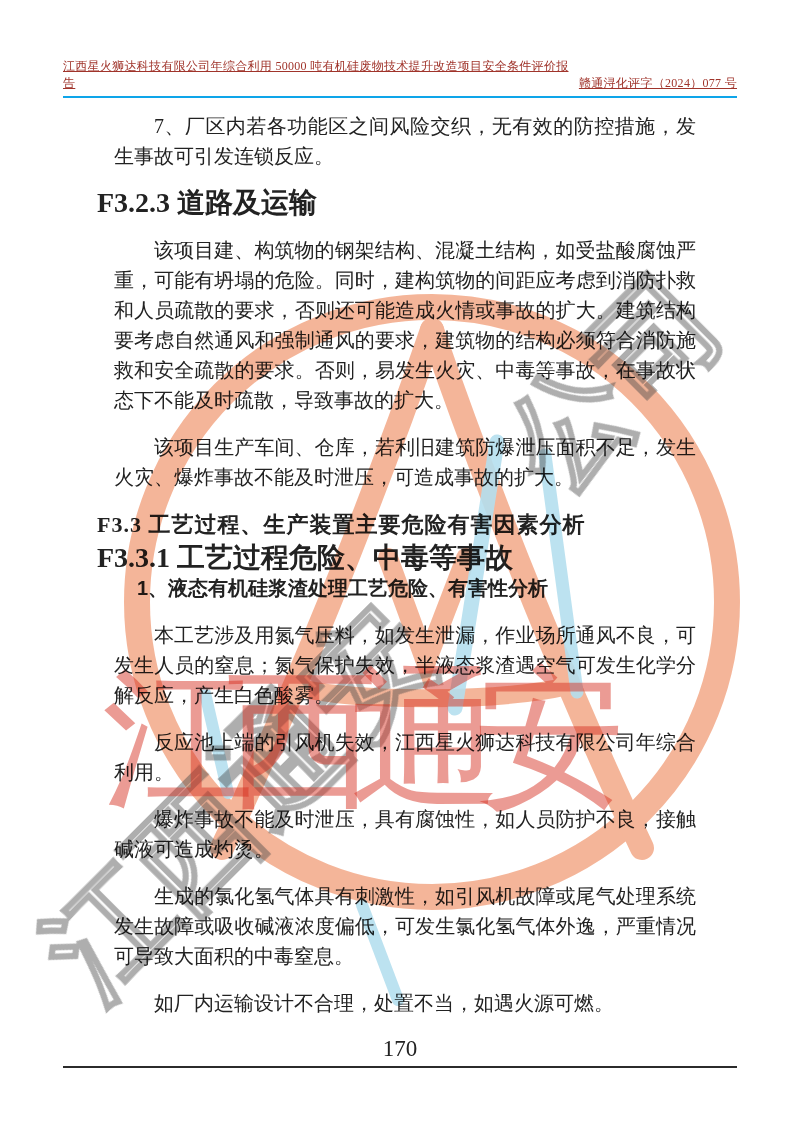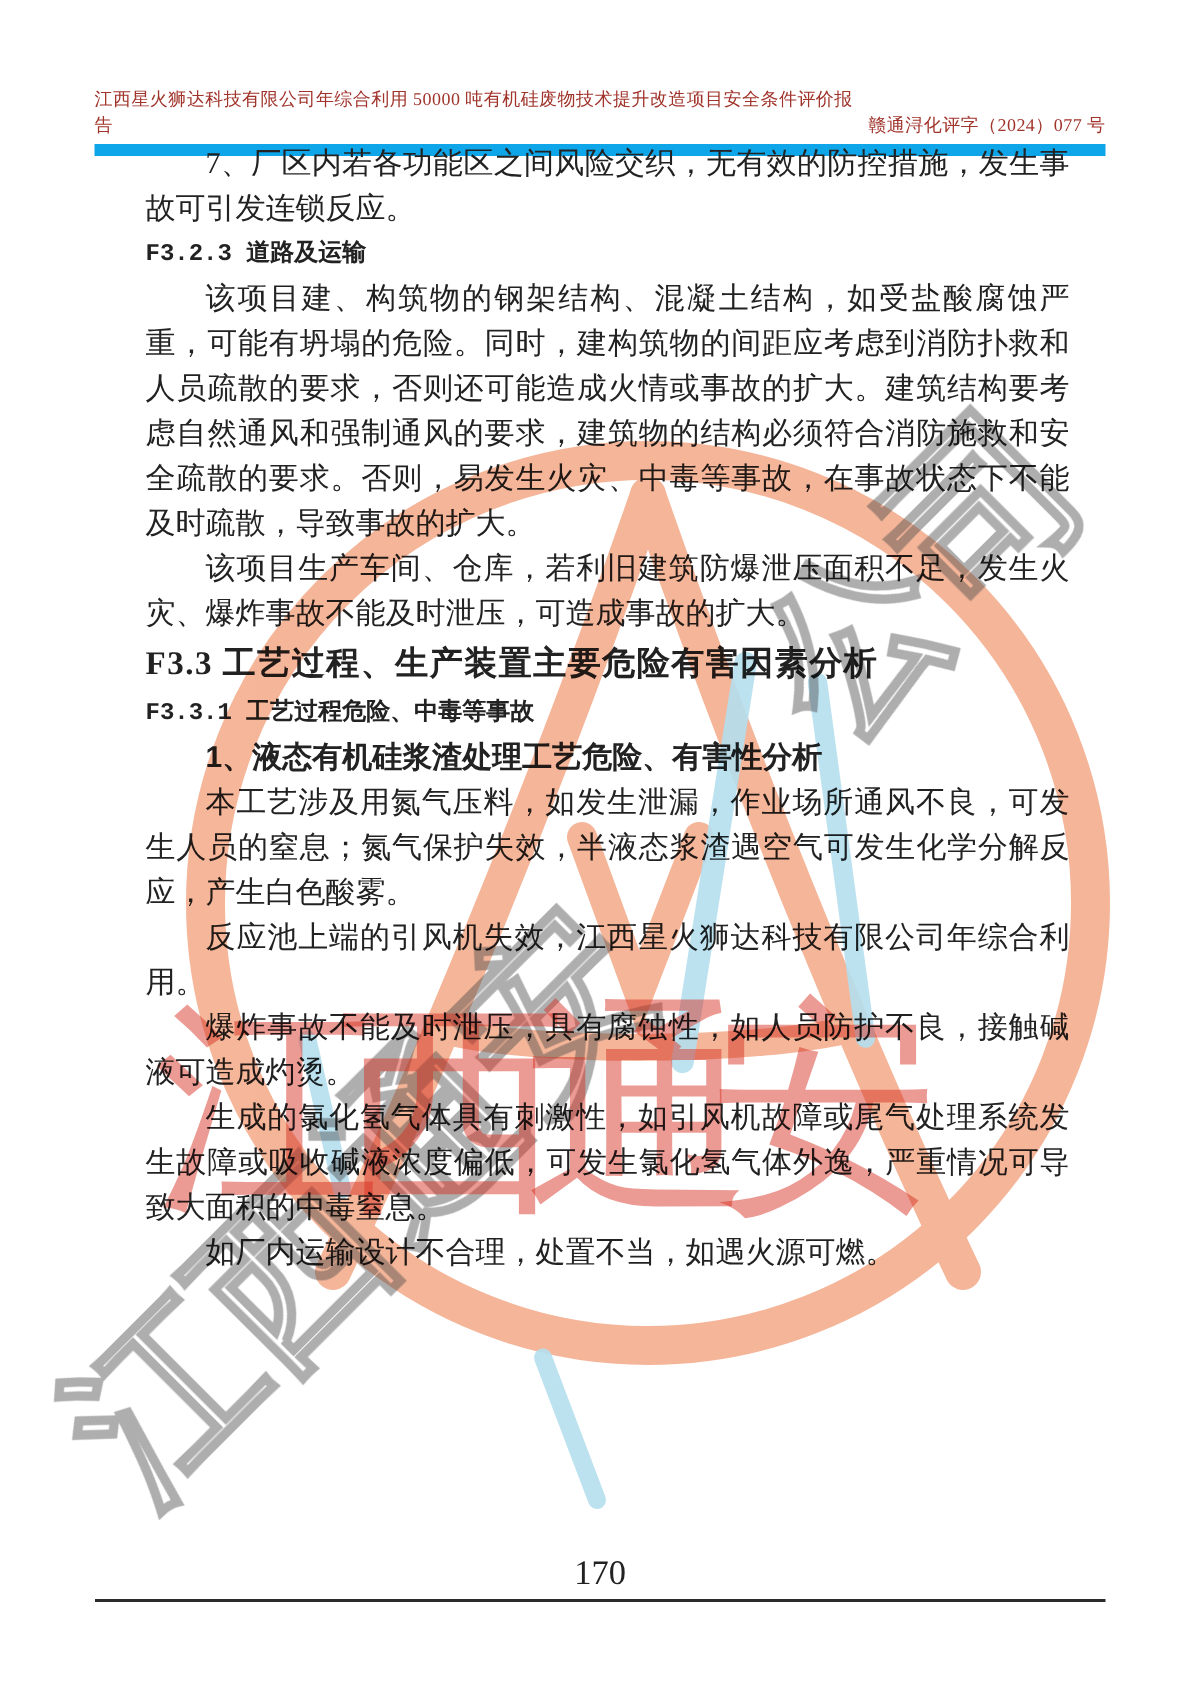--- a/index.html
+++ b/index.html
@@ -9,38 +9,39 @@
     font-family:"Liberation Serif","DejaVu Serif",serif;
     position:relative;overflow:hidden;
     color:#222;
   }
   .page{position:absolute;inset:0;}
 
   
   .hdr{
     position:absolute;left:63px;right:56px;top:58px;
     display:flex;justify-content:space-between;align-items:flex-end;
-    padding-bottom:4px;border-bottom:8px solid #0ea5e9;
+    padding-bottom:4px;border-bottom:2px solid #0ea5e9;
     font-size:12px;color:#a0342b;letter-spacing:.3px;
     font-family:"Liberation Serif","DejaVu Serif",serif;
+    text-decoration:underline;
   }
   .hdr .hl{max-width:540px;}
   .hdr .hr{white-space:nowrap;}
 
   
   .doc{
     position:absolute;left:97px;top:94px;width:616px;
     font-size:20px;line-height:30px;
     text-align:justify;
   }
-  .doc p{margin:0;text-indent:2em;}
+  .doc p{margin:17px;text-indent:2em;}
   .doc .h3{
     margin:0;font-weight:700;
-    font-family:Liberation Mono, monospace;
-    font-size:16px;line-height:30px;text-indent:0;
+    font-family:Liberation Serif, serif;
+    font-size:28px;line-height:30px;text-indent:0;
   }
   .doc .h2{
     margin:2px 0;font-weight:700;
     font-size:22px;line-height:32px;text-indent:0;
     letter-spacing:1px;
   }
   .doc .sub{
     margin:0;font-weight:700;text-indent:2em;
     font-family:"Liberation Sans","DejaVu Sans",sans-serif;
     font-size:20px;line-height:30px;

